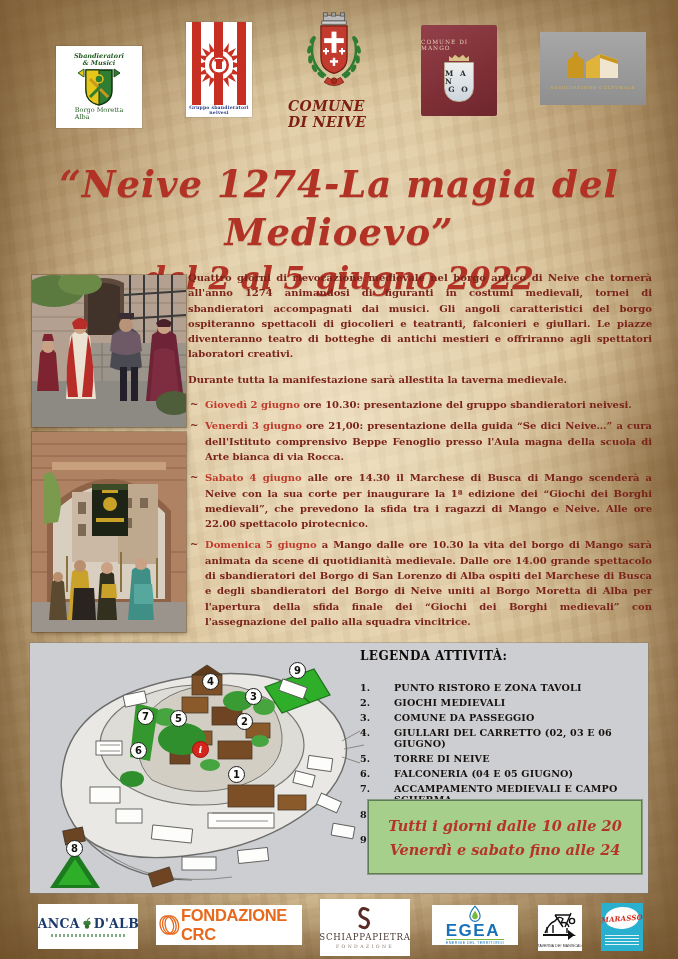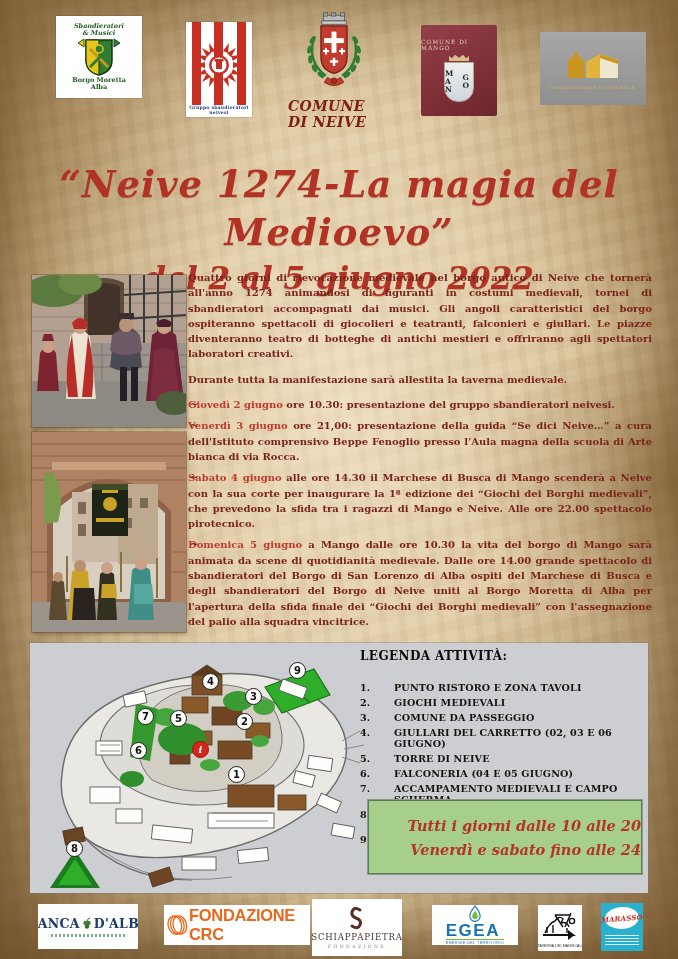--- a/index.html
+++ b/index.html
@@ -17,79 +17,79 @@
       radial-gradient(ellipse at 1% 50%, rgba(120,84,42,.4), transparent 18%),
       repeating-linear-gradient(83deg, rgba(140,104,60,.07) 0 7px, rgba(255,244,214,.07) 7px 19px),
       repeating-linear-gradient(-12deg, rgba(140,104,60,.05) 0 11px, rgba(255,244,214,.06) 11px 23px);
     box-shadow:inset 0 0 90px 26px rgba(105,72,33,.55), inset 0 -18px 40px rgba(90,60,25,.5);
   }
   .abs{position:absolute}
 
   
   .logo-box{position:absolute;display:flex;flex-direction:column;align-items:center;justify-content:center;overflow:hidden}
   .white{background:#fff;box-shadow:0 0 0 1px rgba(0,0,0,.08)}
-  .lg-moretta{left:56px;top:16px;width:86px;height:82px;padding:2px}
+  .lg-moretta{left:56px;top:46px;width:86px;height:82px;padding:2px}
   .lg-moretta .t{font-size:6.5px;font-weight:bold;color:#235c1f;font-style:italic;line-height:7px;text-align:center}
-  .lg-moretta .b{font-size:6.5px;font-weight:bold;color:#235c1f;line-height:7px;text-align:center}
+  .lg-moretta .b{font-size:6.5px;font-weight:normal;color:#235c1f;line-height:7px;text-align:left}
   .lg-neivesi{left:186px;top:22px;width:66px;height:95px;position:absolute;background:#fff;box-shadow:0 0 0 1px rgba(0,0,0,.08)}
   .stripe{position:absolute;top:0;bottom:12px;width:9px;background:#c62f22}
   .lg-neivesi .cap{position:absolute;bottom:2px;left:0;right:0;text-align:center;font-size:4.6px;color:#27408b;font-weight:bold;letter-spacing:.2px}
   .lg-neive{left:288px;top:12px;width:92px;height:118px}
   .lg-neive .cap{font-size:14px;font-weight:bold;color:#7c1f14;letter-spacing:.4px;margin-top:1px;font-style:italic}
   .lg-mango{left:421px;top:25px;width:76px;height:91px;background:linear-gradient(150deg,#93404a,#7e2f36 60%,#6e262d);border-radius:2px;color:#e8d5c0}
   .lg-mango .arc{font-size:5.8px;letter-spacing:1px;margin-bottom:3px;color:#e3cdb4}
   .lg-mango .letters{font-size:7.5px;font-weight:bold;color:#2c2c34;line-height:8px;letter-spacing:2px}
-  .mg-shield{width:30px;height:40px;background:linear-gradient(#eef0ee,#cdd6de);border:1px solid #b9a98f;border-radius:0 0 14px 14px;display:flex;flex-direction:row;align-items:center;justify-content:center}
+  .mg-shield{width:30px;height:40px;background:linear-gradient(#eef0ee,#cdd6de);border:1px solid #b9a98f;border-radius:0 0 14px 14px;display:flex;flex-direction:column;align-items:center;justify-content:center}
   .mg-crown{width:20px;height:7px;background:#d8c089;clip-path:polygon(0 100%,0 30%,15% 60%,30% 10%,50% 55%,70% 10%,85% 60%,100% 30%,100% 100%);margin-bottom:1px}
   .lg-cult{left:540px;top:32px;width:106px;height:73px;background:linear-gradient(#a7a7a7,#8f8f8f)}
   .lg-cult .cap{font-size:4.2px;color:#d8b35a;letter-spacing:1px;margin-top:3px}
 
   
   .title{left:0;right:0;top:160px;text-align:center;color:#b23226;font-style:italic;font-weight:bold;
     text-shadow:0 1px 0 rgba(120,40,20,.25)}
   .title .l1{font-size:37px;letter-spacing:1px;line-height:48px}
   .title .l2{font-size:31px;line-height:44px}
 
   
   .photo{position:absolute;left:32px;width:154px;overflow:hidden;box-shadow:0 0 0 1px rgba(90,60,30,.35), 1px 2px 4px rgba(60,40,15,.4)}
   .photo svg{display:block}
   .ph1{top:275px;height:152px}
   .ph2{top:432px;height:200px}
 
   
   .copy{position:absolute;left:188px;top:270px;width:464px;color:#7a231b;font-weight:bold;font-size:10px;line-height:15.3px;text-align:justify}
   .copy p{margin-bottom:10px}
   .events{list-style:none;margin-top:2px}
-  .events li{position:relative;margin-bottom:6px;text-align:justify}
+  .events li{position:relative;padding-left:17px;margin-bottom:6px;text-align:justify}
   .events li::before{content:"~";position:absolute;left:2px;top:-1px;color:#7a231b;font-weight:bold}
   .lead{color:#c0392b}
 
   
   .panel{position:absolute;left:30px;top:643px;width:618px;height:250px;background:#cdced2;box-shadow:0 0 0 1px rgba(120,120,125,.4)}
   .map-area{position:absolute;left:2px;top:2px;width:334px;height:246px}
   .marker{position:absolute;width:17px;height:17px;margin:-8px 0 0 -8px;border:1.6px solid #1c1c1c;border-radius:50%;background:#fdfdfb;color:#111;
     font-family:"DejaVu Sans",sans-serif;font-size:10px;font-weight:bold;display:flex;align-items:center;justify-content:center}
   .marker.info{background:#d4261c;color:#fff;border-color:#a51108;font-style:italic;font-family:"DejaVu Serif",serif}
   .legend{position:absolute;left:330px;top:6px;width:286px;color:#17120e}
   .legend h3{font-size:12px;letter-spacing:.4px;margin-bottom:20px;color:#0d0a07}
   .legend ol{list-style:none}
   .legend li{display:flex;margin-bottom:4.6px;font-size:9.6px;font-weight:bold;letter-spacing:.15px;line-height:10.5px}
   .legend .num{width:34px;flex:none}
   .hours{position:absolute;left:338px;top:157px;width:274px;height:74px;background:#a7cf8c;border:1px solid #5f7d55;box-shadow:0 0 0 1px #8d9a86;
-    display:flex;flex-direction:column;align-items:flex-end;justify-content:center;gap:7px}
+    display:flex;flex-direction:column;align-items:center;justify-content:center;gap:7px}
   .hours div{color:#b5342a;font-style:italic;font-weight:bold;font-size:14.5px}
 
   
   .sp{position:absolute;background:#fff;display:flex;flex-direction:column;align-items:center;justify-content:center;overflow:hidden}
   .sp-banca{left:38px;top:904px;width:100px;height:45px}
   .banca-row{display:flex;align-items:center;gap:2px;color:#1d3a6d;font-weight:bold;font-size:12.5px;letter-spacing:.3px}
   .banca-sub{width:74px;height:3px;margin-top:3px;background:repeating-linear-gradient(90deg,#7fae84 0 2px,transparent 2px 4px)}
-  .sp-crc{left:164px;top:905px;width:146px;height:40px;flex-direction:row;}
+  .sp-crc{left:156px;top:905px;width:146px;height:40px;flex-direction:row;}
   .crc-text{color:#e8681c;font-family:"Liberation Sans",sans-serif;font-weight:bold;font-size:16.5px;letter-spacing:-.3px}
-  .sp-schiappa{left:312px;top:899px;width:90px;height:57px}
+  .sp-schiappa{left:320px;top:899px;width:90px;height:57px}
   .schiappa-name{font-size:8.6px;letter-spacing:.8px;color:#4a3831;margin-top:2px}
   .schiappa-sub{font-size:4.6px;letter-spacing:2.4px;color:#8a7a70;margin-top:2px}
   .sp-egea{left:432px;top:905px;width:86px;height:40px;flex-direction:column;gap:0}
   .egea-text{display:flex;flex-direction:column}
   .egea-name{color:#1871b8;font-family:"Liberation Sans",sans-serif;font-weight:bold;font-size:17px;letter-spacing:1.5px;line-height:17px}
   .egea-sub{color:#1871b8;font-family:"Liberation Sans",sans-serif;font-size:3.8px;letter-spacing:.4px;border-top:1.5px solid #79b93c;padding-top:1px}
   .sp-taverna{left:538px;top:905px;width:44px;height:46px}
   .taverna-sub{font-size:3.4px;color:#222;letter-spacing:.2px;margin-top:1px;font-family:"Liberation Sans",sans-serif;white-space:nowrap}
   .sp-marasso{left:601px;top:903px;width:42px;height:48px;background:#2ab0cf;justify-content:flex-start;padding-top:4px}
   .marasso-oval{width:34px;height:22px;background:#fdfdfb;border-radius:50%;display:flex;align-items:center;justify-content:center;transform:rotate(-4deg)}

